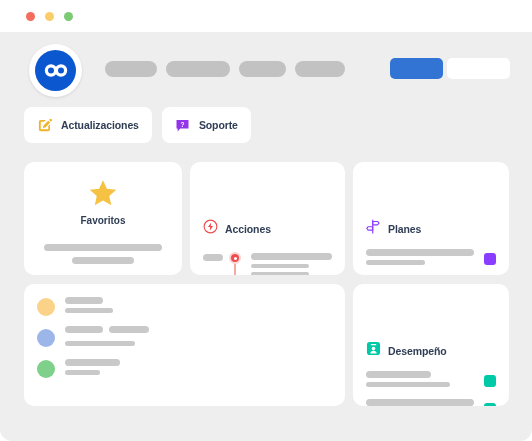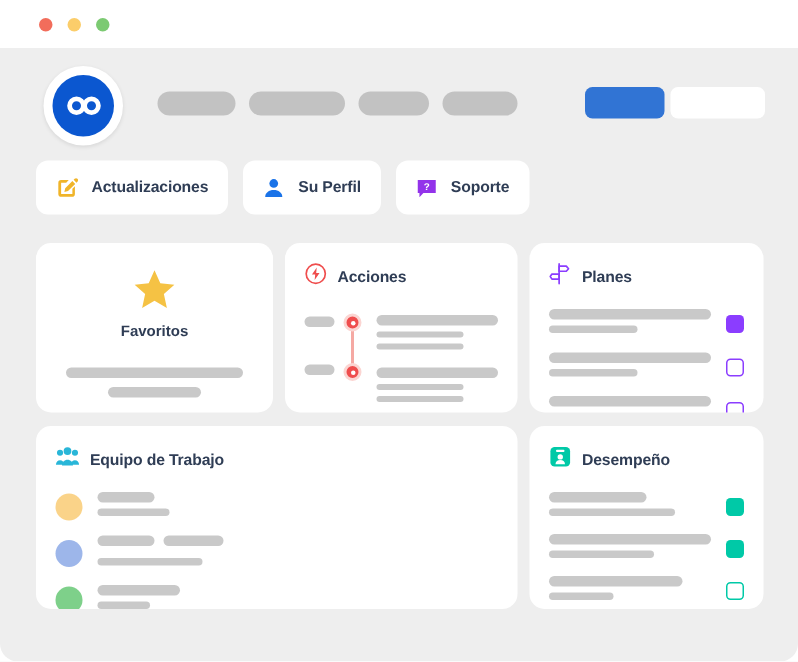--- a/index.html
+++ b/index.html
@@ -164,20 +164,21 @@
     border-radius: 10px;
     box-sizing: border-box;
     padding: 13px;
     overflow: hidden;
   }
   .card-head {
     display: flex;
     align-items: center;
     gap: 7px;
     margin-bottom: 11px;
+    margin-top: 44px;
   }
   .card-title {
     font-size: 10.5px;
     font-weight: bold;
     color: #2f3d55;
     letter-spacing: -0.1px;
     white-space: nowrap;
   }
 
   
@@ -329,29 +330,20 @@
       <div class="quicklink">
         <span class="ql-icon">
           <svg width="15" height="15" viewBox="0 0 16 16" aria-hidden="true">
             <path d="M2 4.2a2 2 0 0 1 2-2h5.4L7.6 4H4v8h8V8.4l1.8-1.8V12a2 2 0 0 1-2 2H4a2 2 0 0 1-2-2z" fill="#f0b429"></path>
             <path d="M13.6 1.3a1.4 1.4 0 0 1 2 2l-.7.7-2-2zM12 2.9l2 2-5.1 5.1-2.6.6.6-2.6z" fill="#f0b429"></path>
           </svg>
         </span>
         <span class="ql-label">Actualizaciones</span>
       </div>
 
-      <div class="quicklink">
-        <span class="ql-icon">
-          <svg width="15" height="15" viewBox="0 0 16 16" aria-hidden="true">
-            <circle cx="8" cy="4.6" r="3.1" fill="#1a73e8"></circle>
-            <path d="M1.9 14.2c0-3.1 2.7-5 6.1-5s6.1 1.9 6.1 5z" fill="#1a73e8"></path>
-          </svg>
-        </span>
-        <span class="ql-label">Su Perfil</span>
-      </div>
 
       <div class="quicklink">
         <span class="ql-icon">
           <svg width="15" height="15" viewBox="0 0 16 16" aria-hidden="true">
             <path d="M1.6 2.2h12.8v9.1H5.6L2.8 14.4v-3.1H1.6z" fill="#9333ea"></path>
             <text x="8" y="9.4" font-family="Liberation Sans, sans-serif" font-size="7" font-weight="bold" fill="#ffffff" text-anchor="middle">?</text>
           </svg>
         </span>
         <span class="ql-label">Soporte</span>
       </div>
@@ -437,33 +429,20 @@
         <div class="row-item">
           <div class="row-text">
             <div class="bar" style="width:100%;"></div>
             <div class="bar" style="width:55%;height:5px;"></div>
           </div>
           <span class="box purple-empty"></span>
         </div>
       </div>
 
       <div class="card team">
-        <div class="card-head">
-          <span>
-            <svg width="16" height="15" viewBox="0 0 18 16" aria-hidden="true">
-              <circle cx="3.4" cy="5" r="2.3" fill="#29b6d8"></circle>
-              <path d="M0.3 14c0-2.1 1.4-3.4 3.1-3.4S6.5 11.9 6.5 14z" fill="#29b6d8"></path>
-              <circle cx="14.6" cy="5" r="2.3" fill="#29b6d8"></circle>
-              <path d="M11.5 14c0-2.1 1.4-3.4 3.1-3.4s3.1 1.3 3.1 3.4z" fill="#29b6d8"></path>
-              <circle cx="9" cy="3.7" r="2.9" fill="#29b6d8"></circle>
-              <path d="M4.9 14.6c0-2.6 1.8-4.3 4.1-4.3s4.1 1.7 4.1 4.3z" fill="#29b6d8"></path>
-            </svg>
-          </span>
-          <span class="card-title">Equipo de Trabajo</span>
-        </div>
 
         <div class="team-row">
           <span class="avatar amber"></span>
           <div class="team-lines">
             <div class="bar" style="width:38px;"></div>
             <div class="bar" style="width:48px;height:5px;"></div>
           </div>
         </div>
 
         <div class="team-row">

